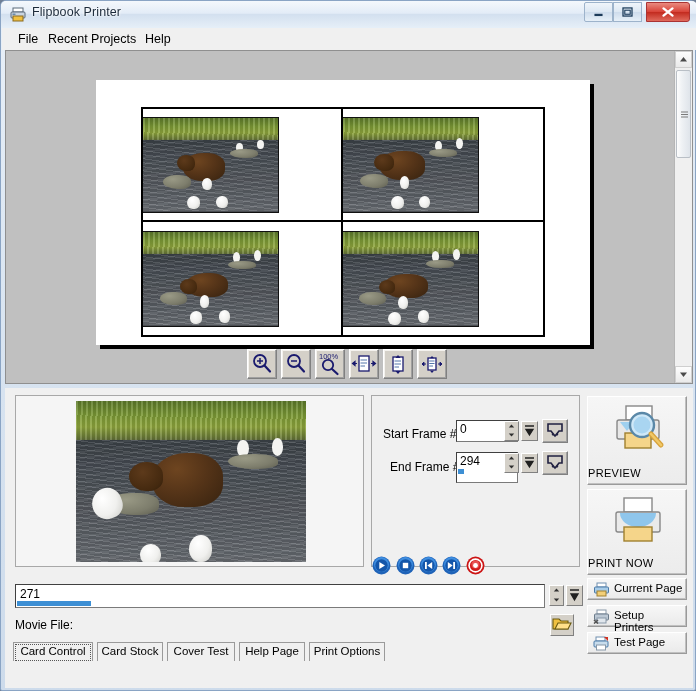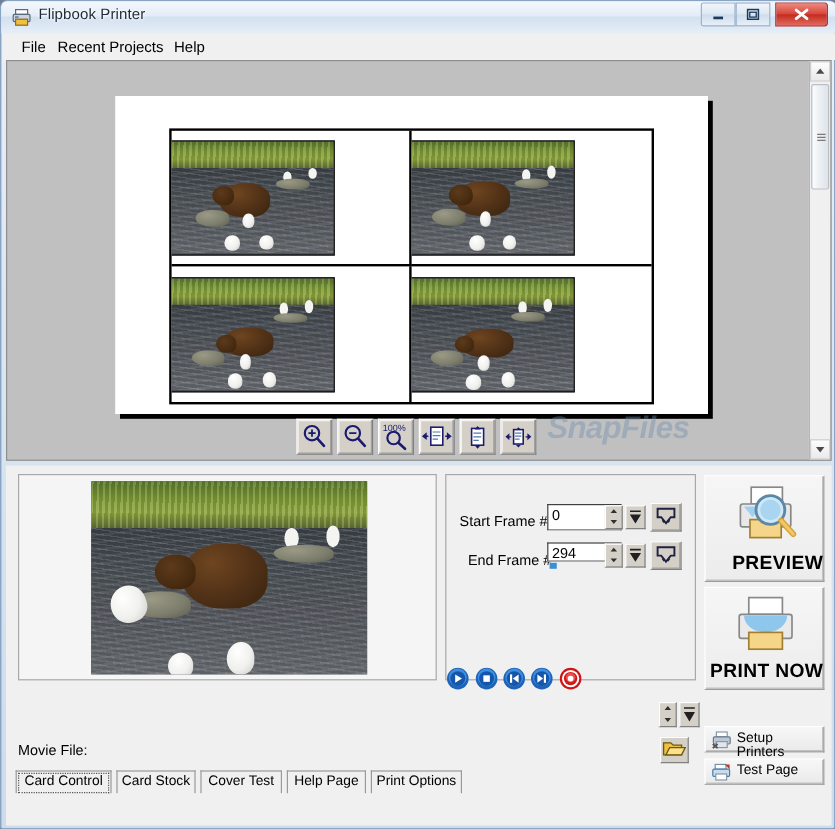--- a/index.html
+++ b/index.html
@@ -288,21 +288,21 @@
     background: linear-gradient(to bottom,#f6f6f6,#ececec);
     border:1px solid #fff;
     border-right-color:#9a9a9a; border-bottom-color:#9a9a9a;
     box-shadow: inset -1px -1px 0 #c0c0c0;
     box-sizing:border-box; cursor:default;
   }
   #preview-btn { top: 395px; height: 89px; }
   #printnow-btn { top: 488px; height: 86px; }
   .big-label {
     position:absolute; left:0; bottom:5px; width:100%;
-    text-align:right; font-size:16px; color:#000; letter-spacing:.3px;font-weight:bold;
+    text-align:left; font-size:11px; color:#000; letter-spacing:.3px;
   }
   .small-btn {
     position:absolute; left: 586px; width: 100px; height: 22px;
     background: linear-gradient(to bottom,#f7f7f7,#eaeaea);
     border:1px solid #fff;
     border-right-color:#9a9a9a; border-bottom-color:#9a9a9a;
     box-shadow: inset -1px -1px 0 #c0c0c0;
     box-sizing:border-box; cursor:default;
   }
   #cur-page-btn { top: 577px; }
@@ -441,21 +441,20 @@
         </svg>
       </div>
       <div class="sb-arrow" id="sb-down">
         <svg width="15" height="15" viewBox="0 0 15 15">
             <path d="M7.5 10 L11 5.5 L4 5.5 Z" fill="#4a4a4a"></path>
           </svg>
       </div>
     </div>
   </div>
 
-  <div id="watermark">SnapFiles</div>
 
   <div id="zoom-toolbar">
     <div class="tb-btn" style="left:0px;">
       <svg width="28" height="28" viewBox="0 0 28 28">
         <circle cx="12" cy="11" r="6" fill="none" stroke="#1a1a6e" stroke-width="1.8"></circle>
         <path d="M16.5 15.5 L22 21.5" stroke="#1a1a6e" stroke-width="2.2" stroke-linecap="round"></path>
         <path d="M12 8 V14 M9 11 H15" stroke="#1a1a6e" stroke-width="1.5"></path>
       </svg>
     </div>
     <div class="tb-btn" style="left:34px;">
@@ -535,21 +534,21 @@
           </svg>
       </div>
       <div class="grab-btn" style="left:170px;top:23px;">
         <svg width="24" height="22" viewBox="0 0 24 22">
           <path d="M5 4 H19 V11 H16 L12 16 L8 11 H5 Z" fill="none" stroke="#202040" stroke-width="1.6"></path>
           <path d="M9 13.5 l1.5 2 M15 13.5 l-1.5 2" stroke="#202040" stroke-width="1.3"></path>
         </svg>
       </div>
 
       <span class="lbl" style="left:18px;top:64px;">End Frame #</span>
-      <div class="wfield" style="left:84px;top:56px;width:62px;height:16px;">
+      <div class="wfield" style="left:84px;top:56px;width:62px;height:31px;">
         <span>294</span>
       </div>
       <div style="position:absolute;left:86px;top:73px;width:6px;height:5px;background:#3d8fd4;"></div>
       <div class="spin" style="left:132px;top:57px;height:20px;">
         <svg class="spin-half" style="top:0;" viewBox="0 0 13 8">
             <path d="M6.5 2.4 L9.2 5.6 H3.8 Z" fill="#303030"></path>
           </svg>
         <svg class="spin-half" style="top:9px;" viewBox="0 0 13 8">
             <path d="M6.5 5.6 L9.2 2.4 H3.8 Z" fill="#303030"></path>
           </svg>
@@ -605,20 +604,26 @@
   <div class="pb" style="left:465px;">
     <svg width="19" height="19" viewBox="0 0 19 19">
       <circle cx="9.5" cy="9.5" r="9" fill="#cc1414"></circle>
       <circle cx="9.5" cy="9.5" r="7.2" fill="#fff"></circle>
       <circle cx="9.5" cy="9.5" r="5.6" fill="#d01a1a"></circle>
       <circle cx="9.5" cy="8.6" r="4" fill="#e85050"></circle>
       <circle cx="9.5" cy="9.5" r="2.4" fill="#fff"></circle>
     </svg>
   </div>
 
+  <div id="frame-field">
+    <span id="frame-value">271</span>
+    <div id="frame-bar-track">
+      <div id="frame-bar-fill" style="width: 73.64px; background: rgb(61, 143, 212);"></div>
+    </div>
+  </div>
   <div class="spin" style="left:548px;top:584px;height:21px;">
     <svg class="spin-half" style="top:0;" viewBox="0 0 13 8">
         <path d="M6.5 2.4 L9.2 5.6 H3.8 Z" fill="#303030"></path>
       </svg>
     <svg class="spin-half" style="top:10px;" viewBox="0 0 13 8">
         <path d="M6.5 5.6 L9.2 2.4 H3.8 Z" fill="#303030"></path>
       </svg>
   </div>
   <div class="dd-btn" style="left:565px;top:584px;height:21px;">
     <svg width="15" height="19" viewBox="0 0 15 19">
@@ -670,20 +675,28 @@
   <div class="big-btn" id="printnow-btn">
     <svg width="60" height="56" viewBox="0 0 60 56" style="position:absolute;left:20px;top:5px;">
       <rect x="16" y="3" width="28" height="14" fill="#fff" stroke="#888" stroke-width="1.4"></rect>
       <rect x="8" y="17" width="44" height="20" rx="2" fill="#eaeaea" stroke="#888" stroke-width="1.4"></rect>
       <path d="M12 18 H48 A18 14 0 0 1 12 18 Z" fill="#8fc6ec"></path>
       <rect x="16" y="32" width="28" height="14" fill="#f5d58a" stroke="#a08030" stroke-width="1.4"></rect>
     </svg>
     <span class="big-label">PRINT NOW</span>
   </div>
 
+  <div class="small-btn" id="cur-page-btn">
+    <svg class="small-icon" viewBox="0 0 17 15">
+      <rect x="4" y="1" width="9" height="4" fill="#fff" stroke="#7090b0" stroke-width="1"></rect>
+      <rect x="1.5" y="5" width="14" height="6" rx="1" fill="#a8cce8" stroke="#4a7aa8" stroke-width="1"></rect>
+      <rect x="4" y="9" width="9" height="5" fill="#f2cf78" stroke="#a08030" stroke-width="1"></rect>
+    </svg>
+    <span class="small-label">Current Page</span>
+  </div>
 
   <div class="small-btn" id="setup-btn">
     <svg class="small-icon" viewBox="0 0 17 15">
       <rect x="4" y="1" width="9" height="4" fill="#fff" stroke="#8898a8" stroke-width="1"></rect>
       <rect x="1.5" y="5" width="14" height="6" rx="1" fill="#bcc8d4" stroke="#6a7a8a" stroke-width="1"></rect>
       <rect x="4" y="9" width="9" height="5" fill="#e0e6ec" stroke="#8898a8" stroke-width="1"></rect>
       <path d="M1 11 l4 3.5 M1 14.5 l4 -3.5" stroke="#555" stroke-width="1.6"></path>
     </svg>
     <span class="small-label">Setup Printers</span>
   </div>

